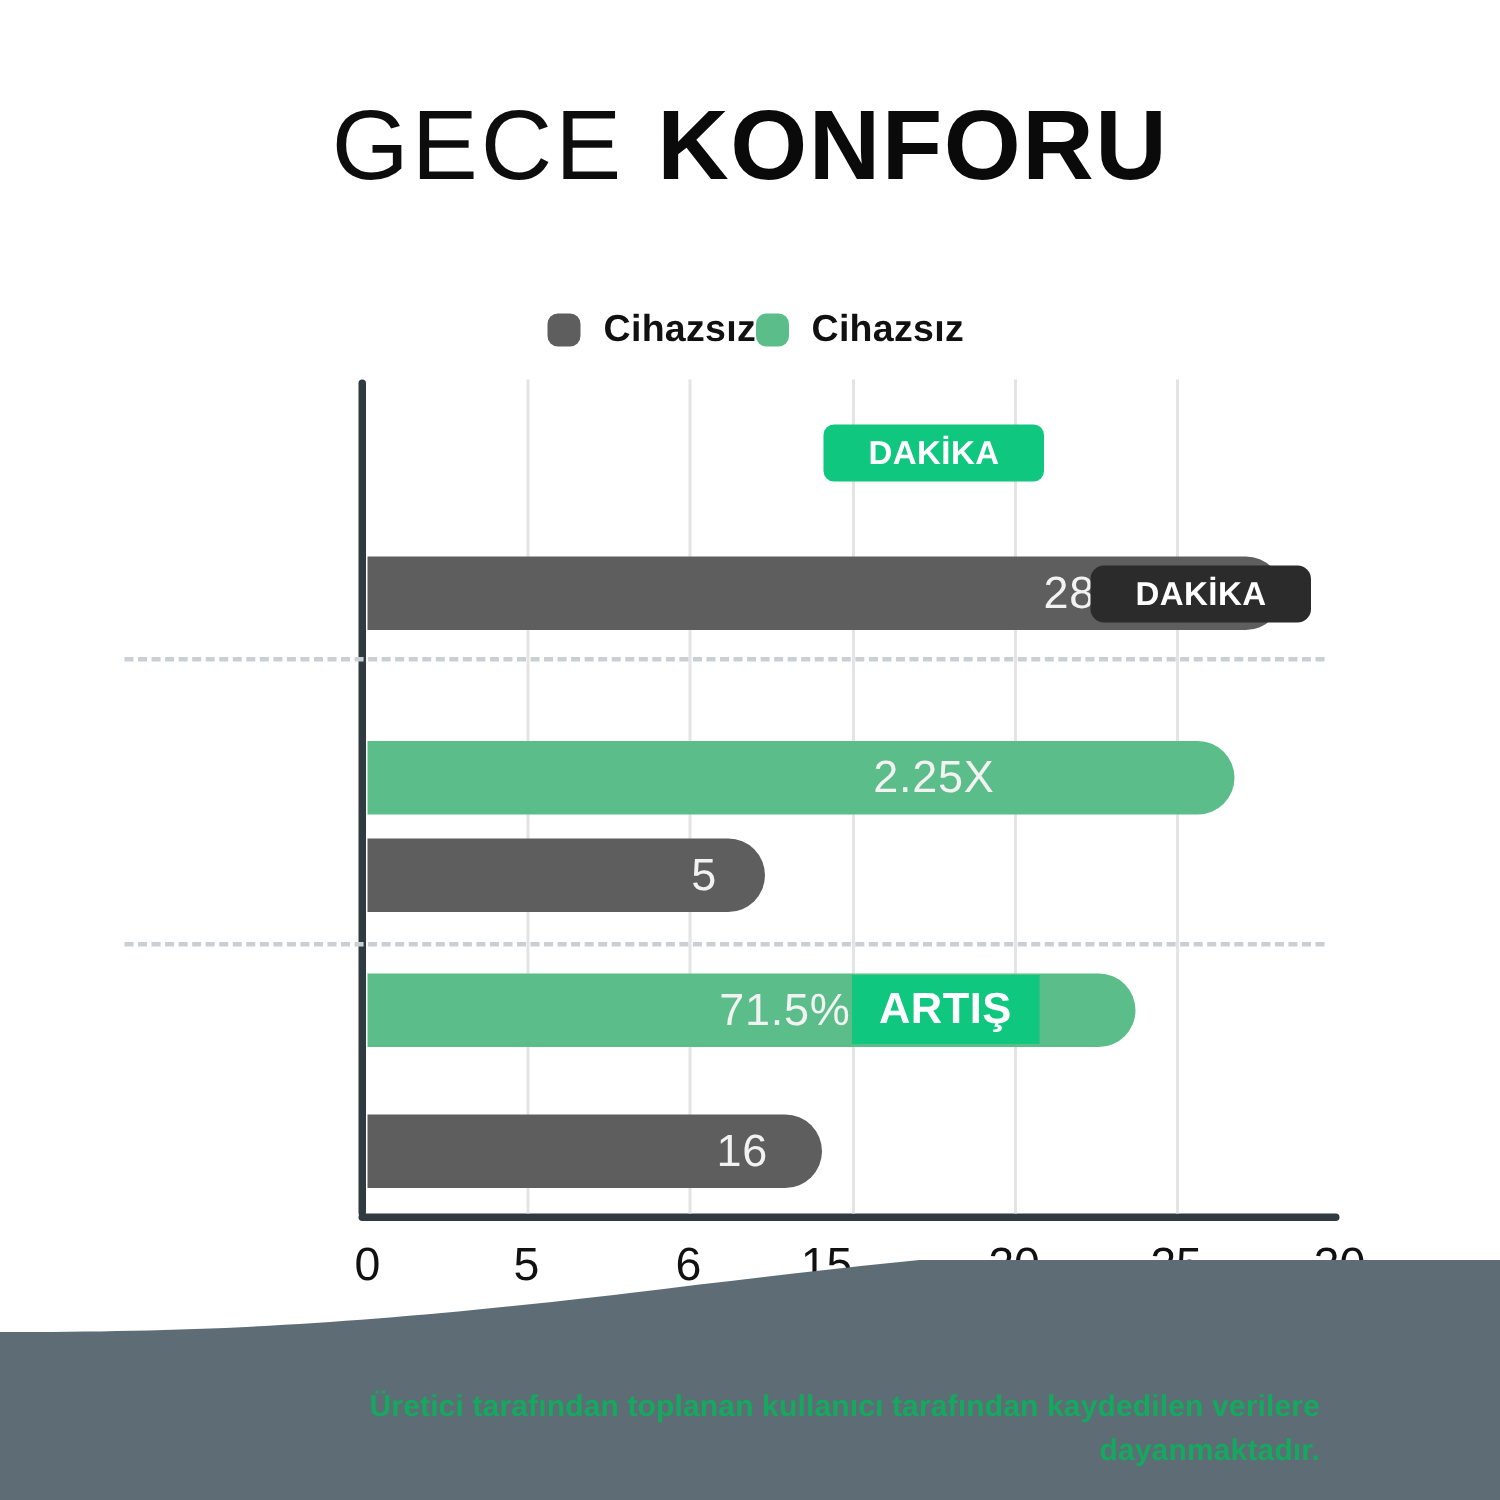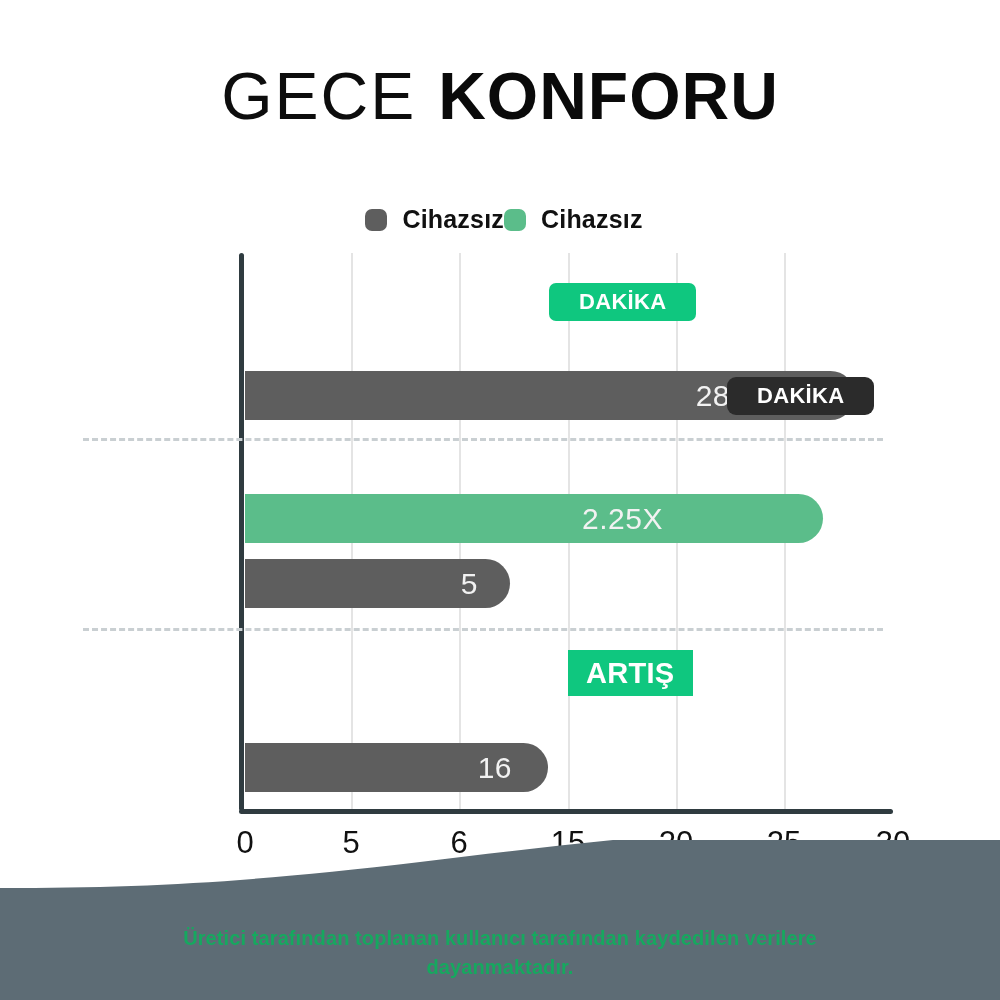--- a/index.html
+++ b/index.html
@@ -85,21 +85,21 @@
   .xtick {
     position: absolute; top: 572px; width: 70px; margin-left: -35px;
     text-align: center; font-size: 31px; font-weight: 400; color: #111;
   }
 
   
   #footer { position: absolute; left: 0; bottom: 0; width: 1000px; height: 160px; }
   #footer svg { position: absolute; left: 0; top: 0; display: block; }
   .footer-text {
     position: absolute; left: 0; bottom: 18px; width: 1000px;
-    text-align: center; color: #16a85f; font-size: 20px; font-weight: 700;
+    text-align: right; color: #16a85f; font-size: 20px; font-weight: 700;
     line-height: 1.45; padding: 0 120px; letter-spacing: .1px;
   }
 </style>
 </head>
 <body>
 
 <div id="stage">
 
   <div class="title-wrap">
     <span class="title-light">GECE</span><span class="title-bold">KONFORU</span>
@@ -142,32 +142,35 @@
     </div>
 
     <div class="bar green" style="top:211px; left:2px; width:578px;margin-top:30px;">
       <span class="bar-value" style="margin-right:160px">2.25X</span>
     </div>
 
     <div class="bar gray" style="top:306px; left:2px; width:265px;">
       <span class="bar-value" style="margin-right:32px">5</span>
     </div>
 
+    <div class="bar green" style="top:396px; left:2px; width:512px;">
+      <span class="bar-value" style="margin-right:190px">71.5%</span>
+    </div>
     <div class="badge green flat" style="left:325px; top:420px; height:46px; font-size:29px; padding:0 18px;">
       <span>ARTIŞ</span>
     </div>
 
     <div class="bar gray" style="top:490px; left:2px; width:303px;">
       <span class="bar-value" style="margin-right:36px">16</span>
     </div>
 
     <div class="xtick" style="left:2px">0</div>
     <div class="xtick" style="left:108px">5</div>
     <div class="xtick" style="left:216px">6</div>
-    <div class="xtick" style="left:325px">15</div>
+    <div class="xtick" style="left:308px">15</div>
     <div class="xtick" style="left:433px">20</div>
     <div class="xtick" style="left:541px">25</div>
     <div class="xtick" style="left:650px">30</div>
   </div>
 
   <div id="footer">
     <svg width="1000" height="160" viewBox="0 0 1000 160" preserveAspectRatio="none">
       <path d="M0 48 C 150 48, 250 42, 420 22 C 600 0, 760 -18, 1000 -24 L 1000 160 L 0 160 Z" fill="#5d6c75"></path>
     </svg>
     <div class="footer-text">Üretici tarafından toplanan kullanıcı tarafından kaydedilen verilere dayanmaktadır.</div>

